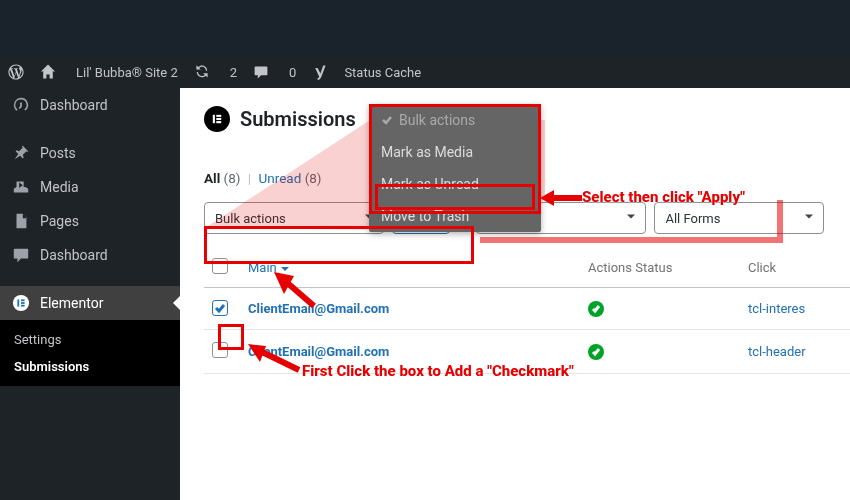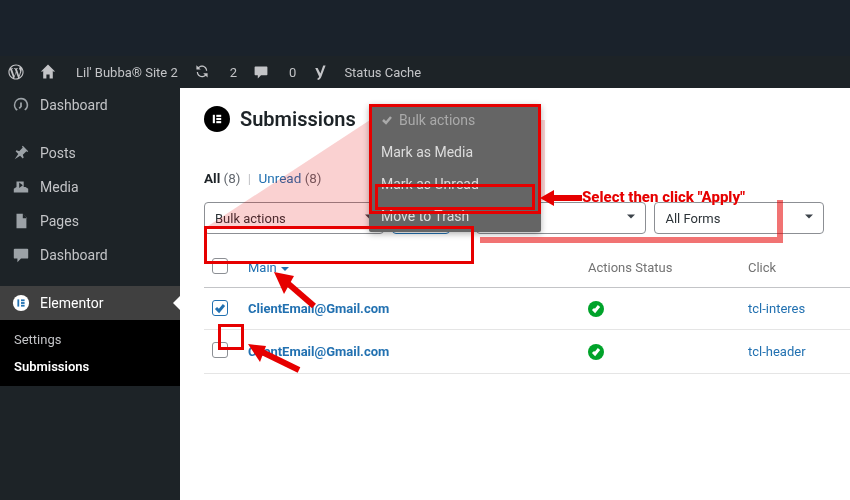--- a/index.html
+++ b/index.html
@@ -274,20 +274,21 @@
         <span>Move to Trash</span>
       </div>
   </div>
 
   <div class="redbox" style="left:369px; top:104px; width:172px; height:110px;"></div>
   <div class="redbox" style="left:375px; top:184px; width:160px; height:26px;"></div>
   <div class="redbox" style="left:204px; top:226px; width:270px; height:38px;"></div>
   <div class="redbox" style="left:218px; top:324px; width:26px; height:26px;"></div>
 
   <div class="redtext" style="left:582px; top:188px;">Select then click "Apply"</div>
+  <div class="redtext" style="left:302px; top:362px;">First Click the box to Add a "Checkmark"</div>
 
   <svg class="arrow" style="left:540px; top:186px; width:45px; height:24px;">
     <line x1="42" y1="12" x2="10" y2="12" stroke="#e60000" stroke-width="6"></line>
     <polygon points="0,12 14,4 14,20" fill="#e60000"></polygon>
   </svg>
   <svg class="arrow" style="left:475px; top:195px; width:320px; height:55px;">
     <path d="M305 5 L305 45 L5 45" stroke="#e60000" stroke-width="6" fill="none" opacity="0.55"></path>
   </svg>
   <svg class="arrow" style="left:244px; top:340px; width:60px; height:36px;">
     <line x1="55" y1="30" x2="14" y2="10" stroke="#e60000" stroke-width="6"></line>

